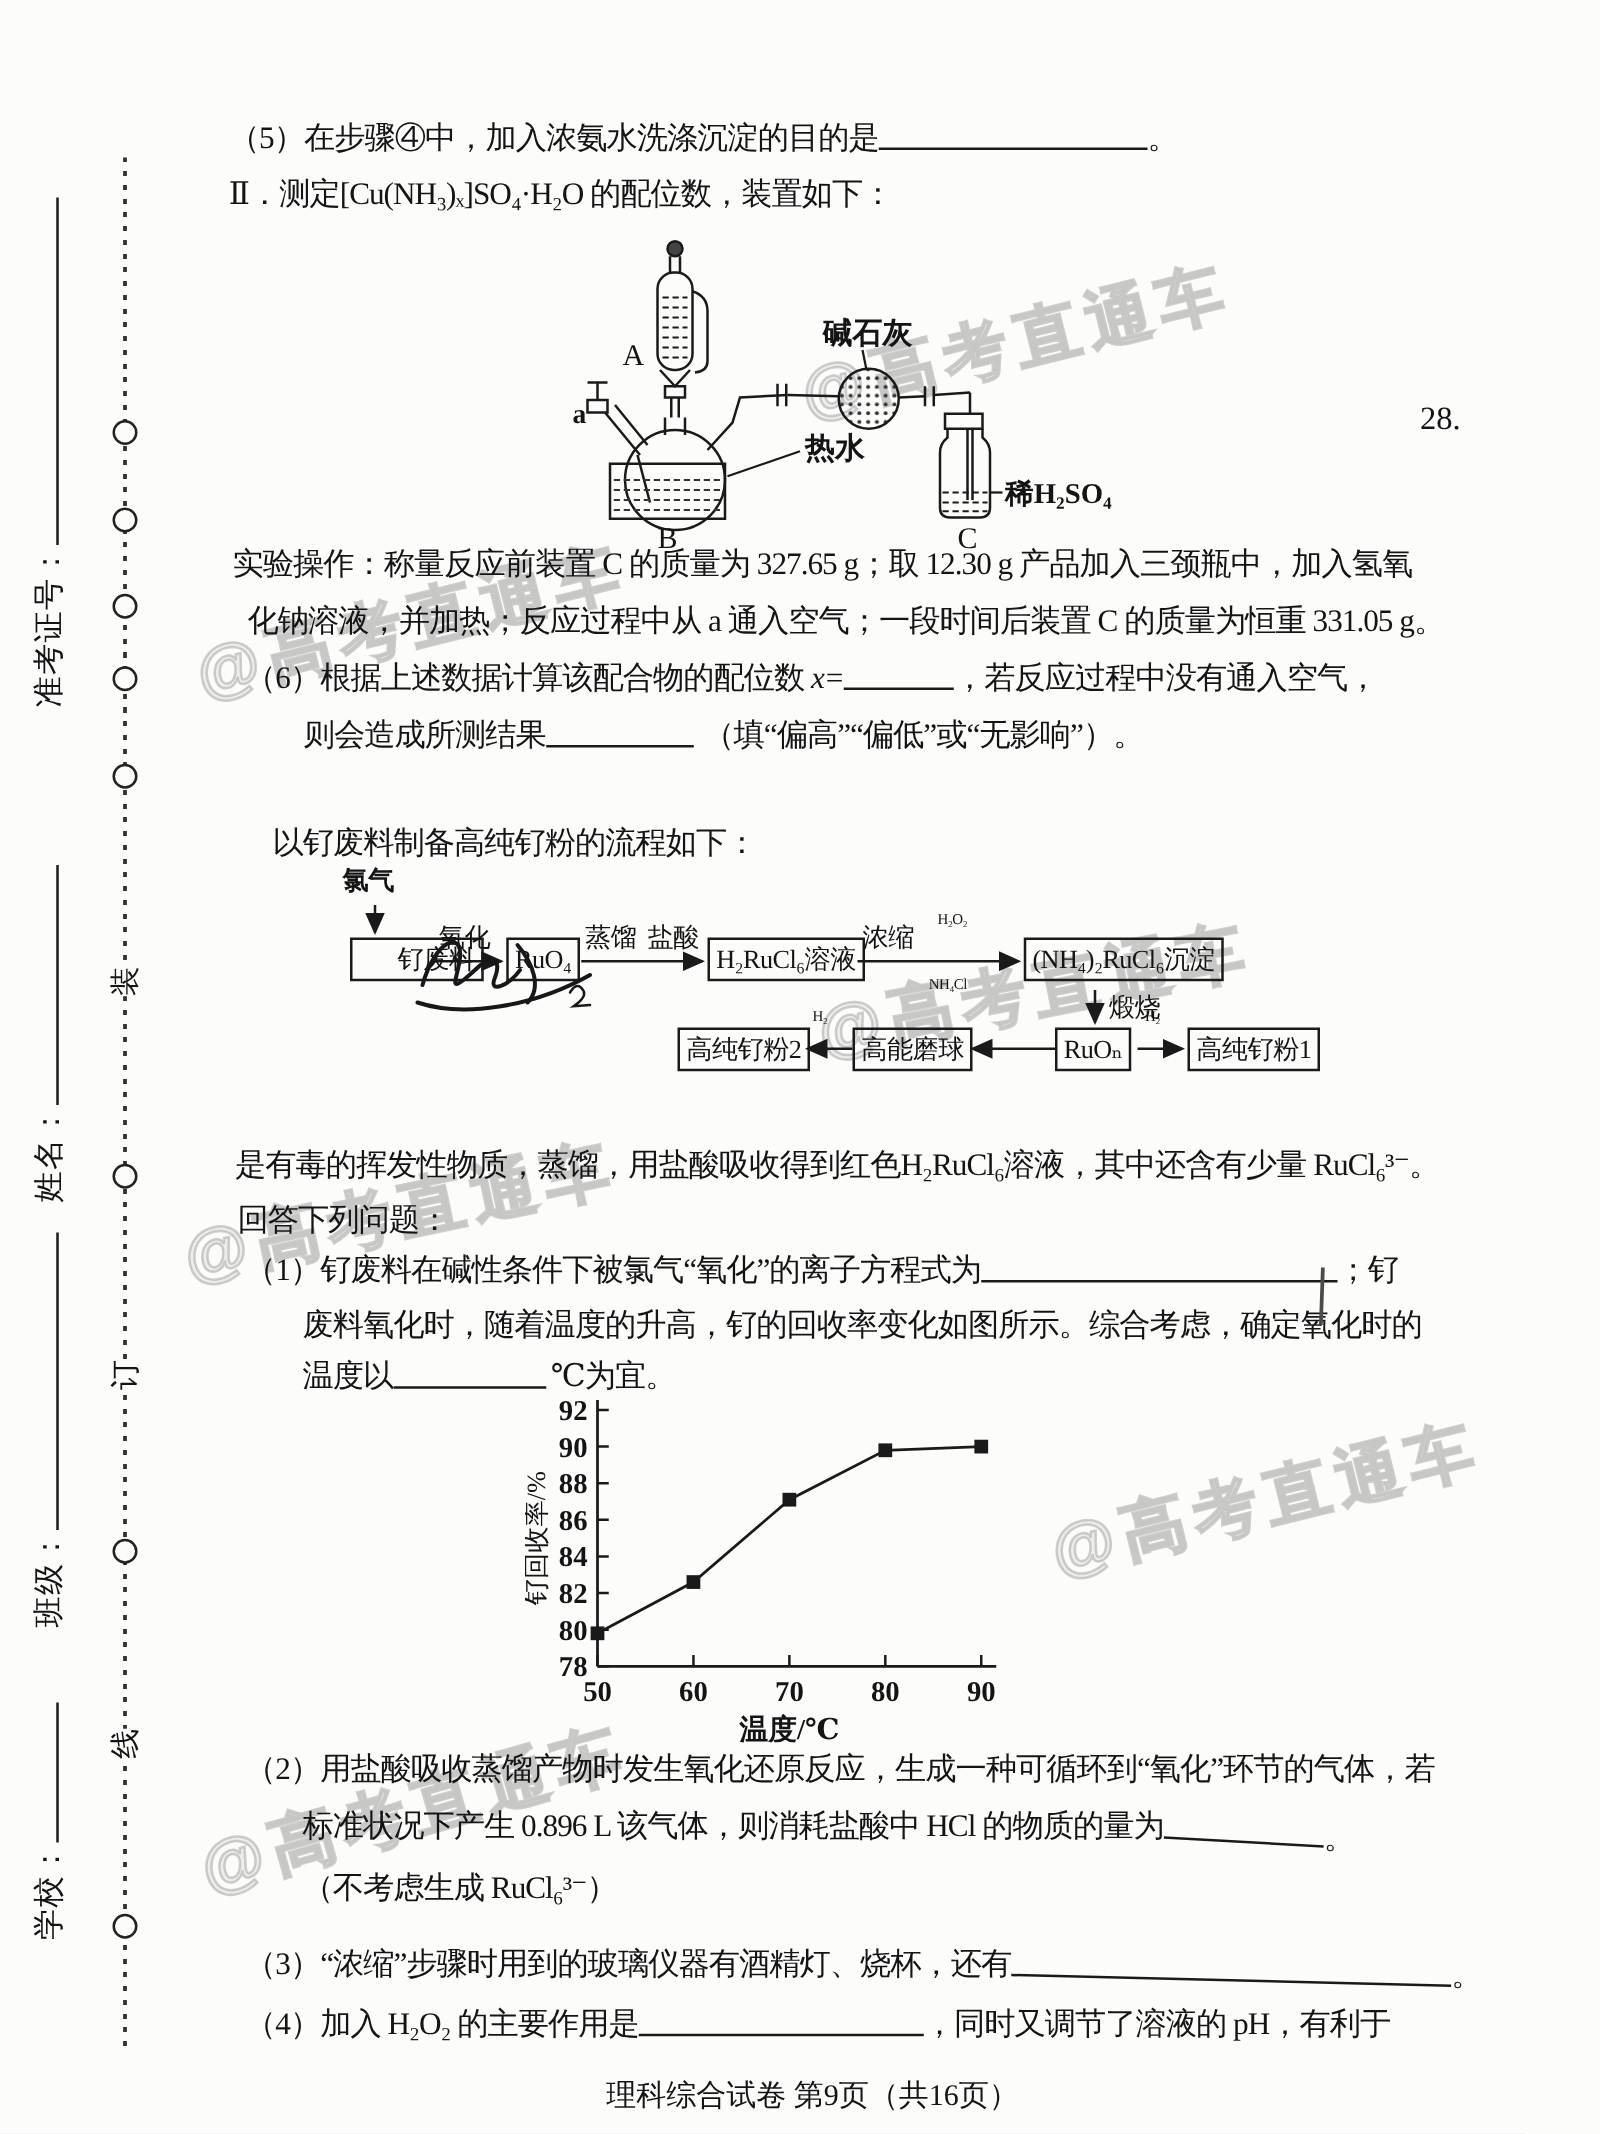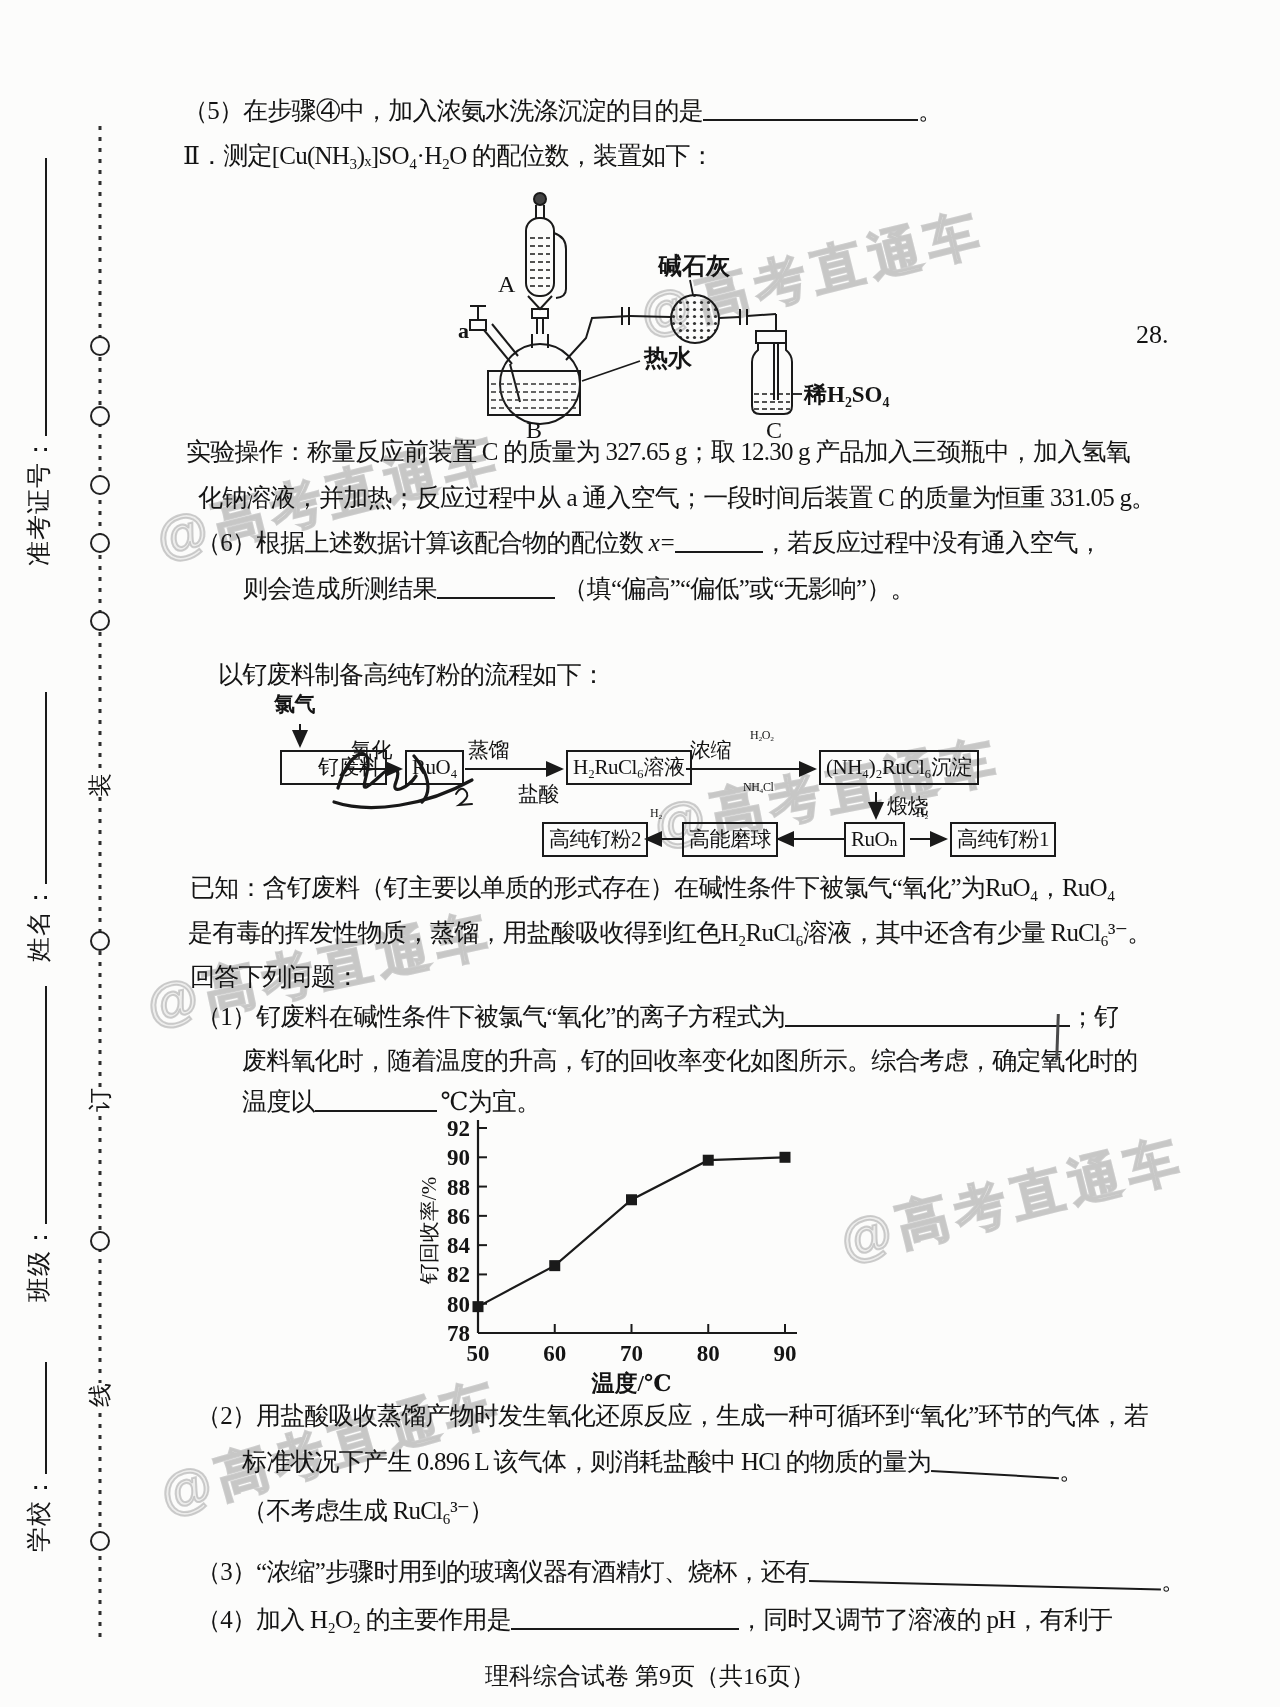--- a/index.html
+++ b/index.html
@@ -198,21 +198,21 @@
         <line x1="594" y1="199" x2="528" y2="199" marker-end="url(#arw)"></line>
         <line x1="432" y1="199" x2="396" y2="199" marker-end="url(#arw)"></line>
         <line x1="660" y1="199" x2="696" y2="199" marker-end="url(#arw)"></line>
       </g>
     </svg>
     <div class="flabel" style="left:24px;top:50px;font-weight:bold;">氯气</div>
     <div class="fbox" style="left:30px;top:110px;padding-left:36px;">钌废料</div>
     <div class="flabel" style="left:101px;top:96px;">氧化</div>
     <div class="fbox" style="left:155px;top:110px;">RuO₄</div>
     <div class="flabel" style="left:218px;top:96px;">蒸馏</div>
-    <div class="flabel" style="left:268px;top:96px;margin-top:44px;">盐酸</div>
+    <div class="flabel" style="left:268px;top:96px;">盐酸</div>
     <div class="fbox" style="left:316px;top:110px;text-align:center;">H₂RuCl₆溶液</div>
     <div class="flabel" style="left:440px;top:96px;">浓缩</div>
     <div class="flabel small" style="left:500px;top:88px;">H₂O₂</div>
     <div class="flabel small" style="left:493px;top:140px;">NH₄Cl</div>
     <div class="fbox" style="left:569px;top:110px;">(NH₄)₂RuCl₆沉淀</div>
     <div class="flabel" style="left:637px;top:152px;">煅烧</div>
     <div class="fbox" style="left:292px;top:182px;">高纯钌粉2</div>
     <div class="flabel small" style="left:400px;top:166px;">H₂</div>
     <div class="fbox" style="left:432px;top:182px;">高能磨球</div>
     <div class="fbox" style="left:594px;top:182px;">RuOₙ</div>
@@ -222,23 +222,20 @@
 
   <svg id="signature" width="150" height="78" viewBox="0 0 150 78">
     <g stroke="#181818" stroke-width="3.2" fill="none" stroke-linecap="round">
       <path d="M8,52 C18,16 40,8 38,30 C36,48 26,62 50,40 C62,28 72,30 66,46 C60,60 78,52 86,40"></path>
       <path d="M84,20 C96,34 104,54 92,66"></path>
       <path d="M4,66 C40,78 96,70 142,44"></path>
       <path d="M126,58 q6,-10 11,-1 q2,5 -8,12 l13,-1" stroke-width="2"></path>
     </g>
   </svg>
 
-  <div class="line" style="left:190px;top:872px;">
-    <span>已知：含钌废料（钌主要以单质的形式存在）在碱性条件下被氯气“氧化”为RuO₄，RuO₄</span>
-  </div>
   <div class="line" style="left:188px;top:917px;">
     <span>是有毒的挥发性物质，蒸馏，用盐酸吸收得到红色H₂RuCl₆溶液，其中还含有少量 RuCl₆³⁻。</span>
   </div>
   <div class="line" style="left:190px;top:961px;">
     <span>回答下列问题：</span>
   </div>
 
   <div class="line" style="left:196px;top:1001px;">
     <span>（1）钌废料在碱性条件下被氯气“氧化”的离子方程式为</span><span class="blank" style="width:285px;"></span><span>；钌</span>
   </div>

